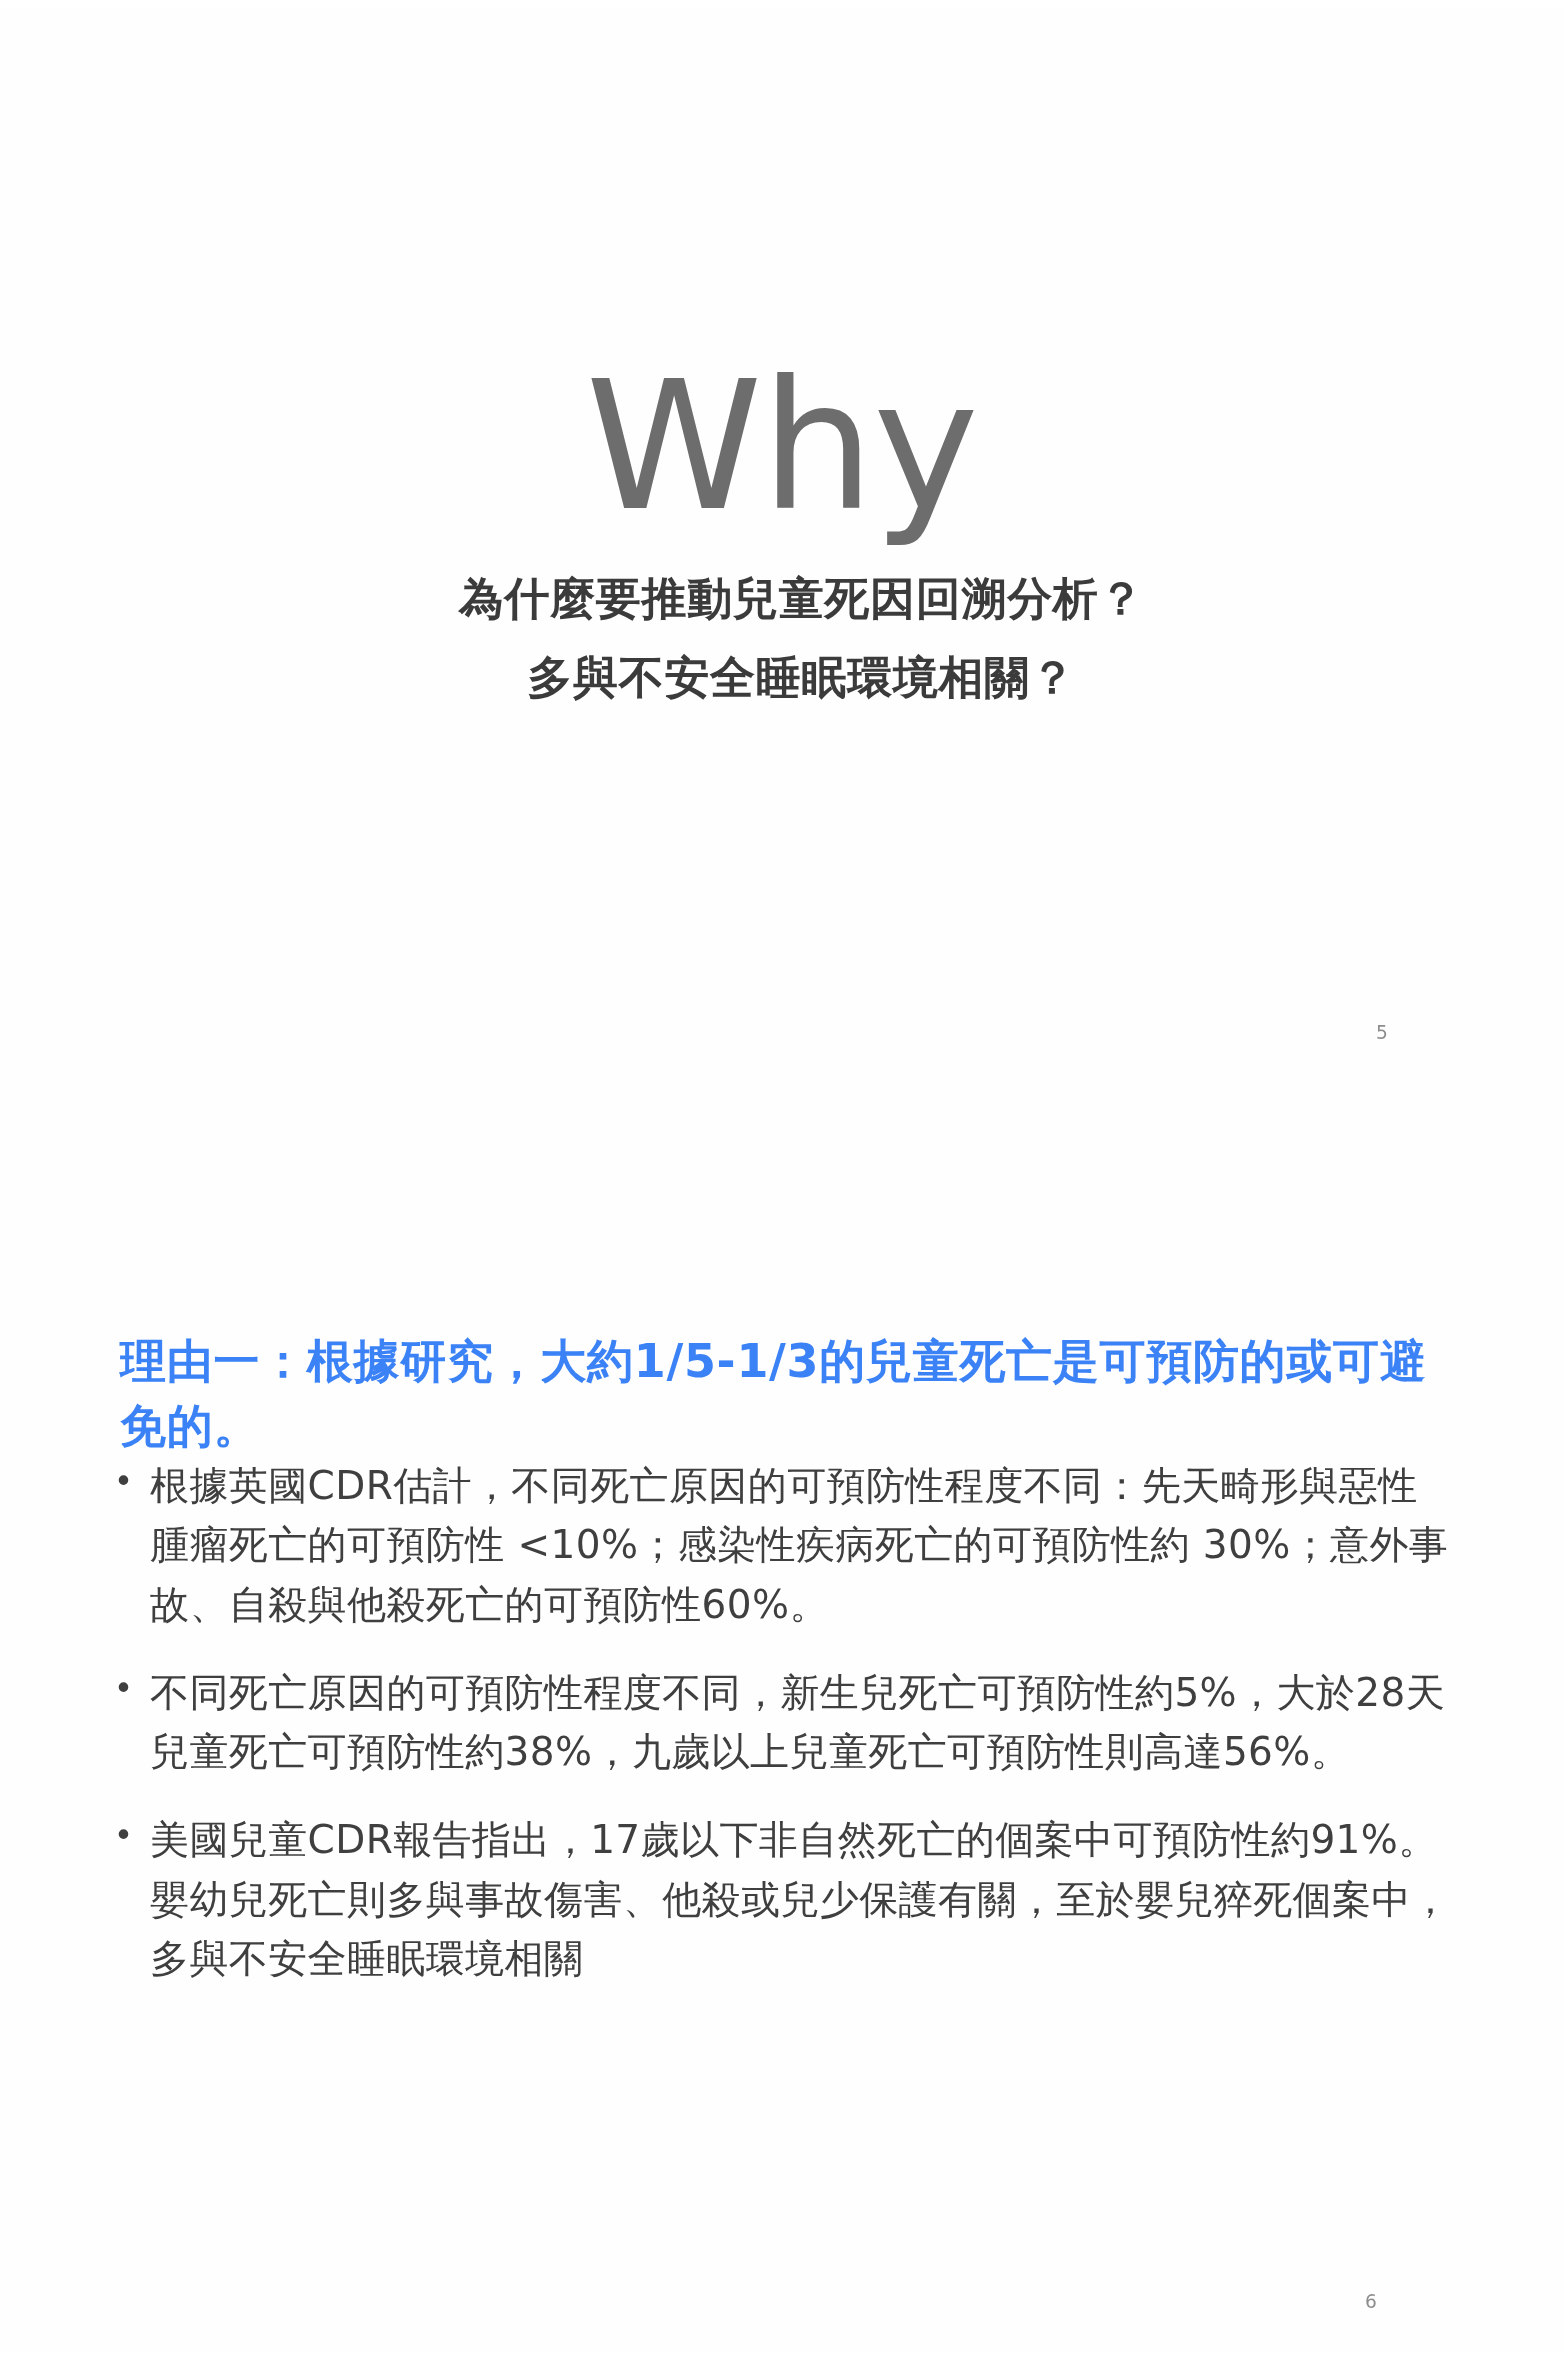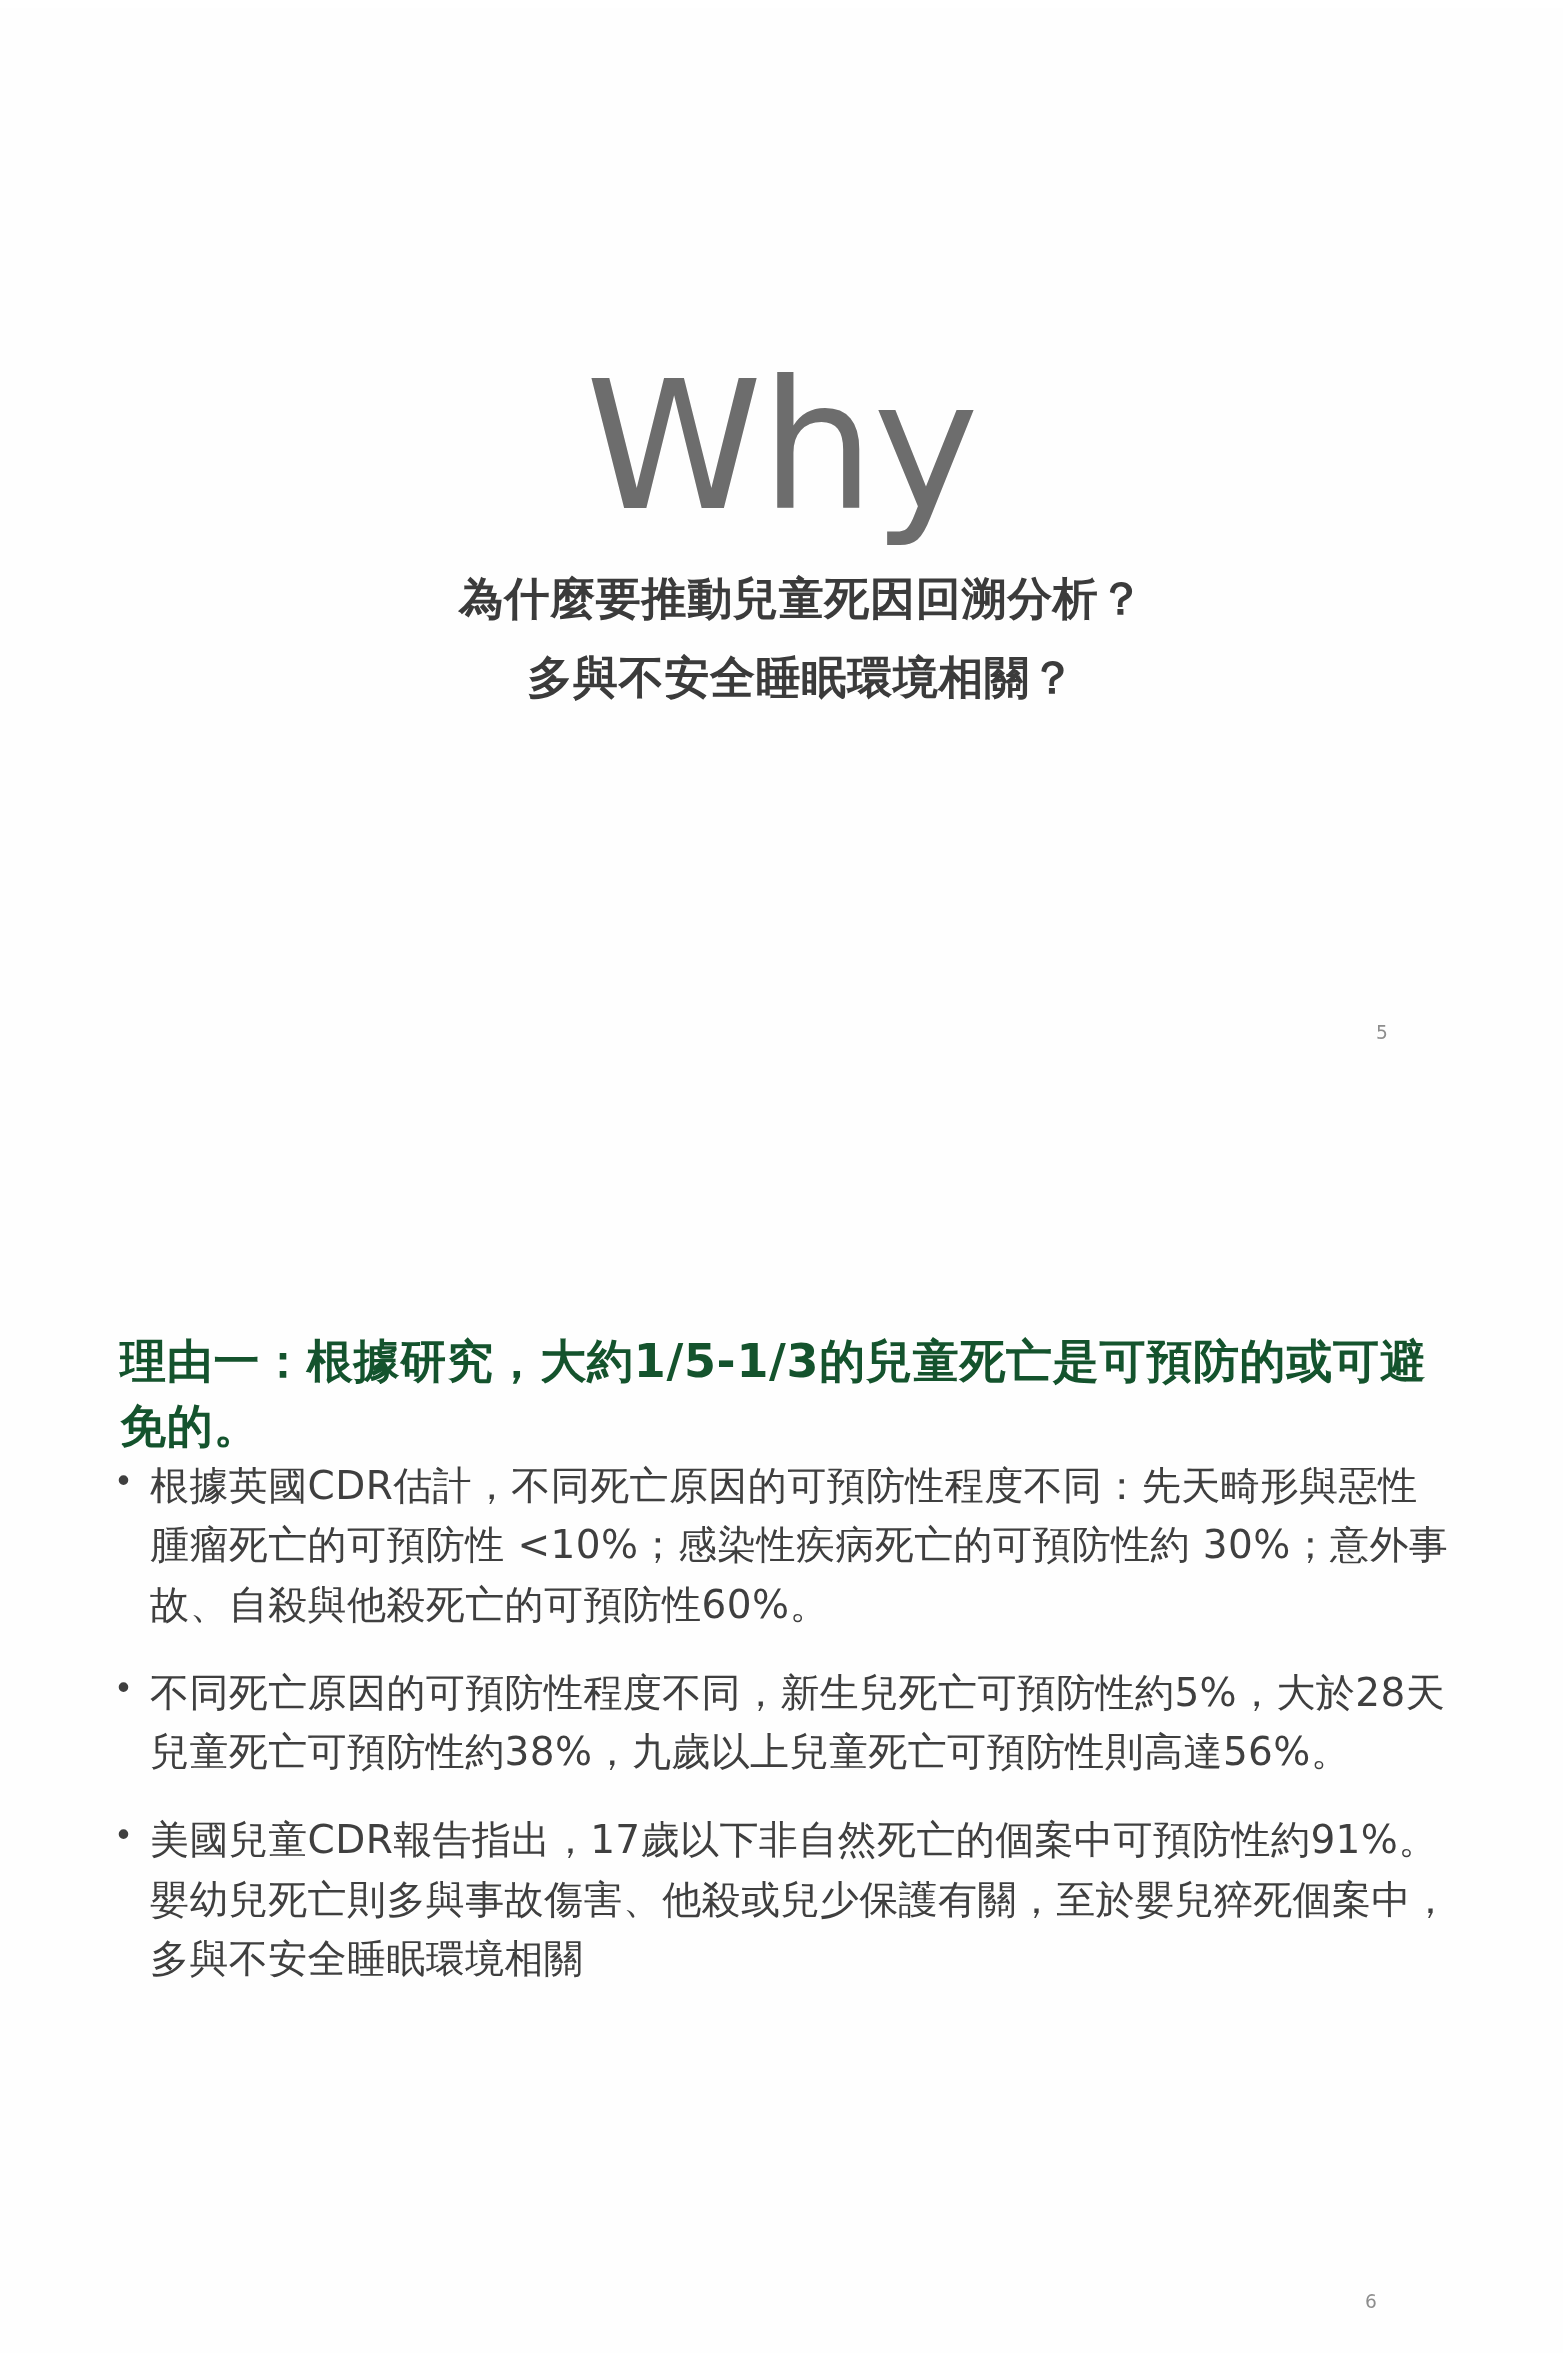--- a/index.html
+++ b/index.html
@@ -83,21 +83,21 @@
     height: 1193px;
   }
 
   .reason-heading {
     position: absolute;
     left: 120px;
     top: 122px;
     width: 1319px;
     font-size: 46px;
     font-weight: 700;
-    color: #14532d;
+    color: #3b82f6;
     line-height: 1.42;
     letter-spacing: 0.7px;
   }
 
   .bullets {
     position: absolute;
     left: 108px;
     top: 287px;
     width: 1347px;
   }

